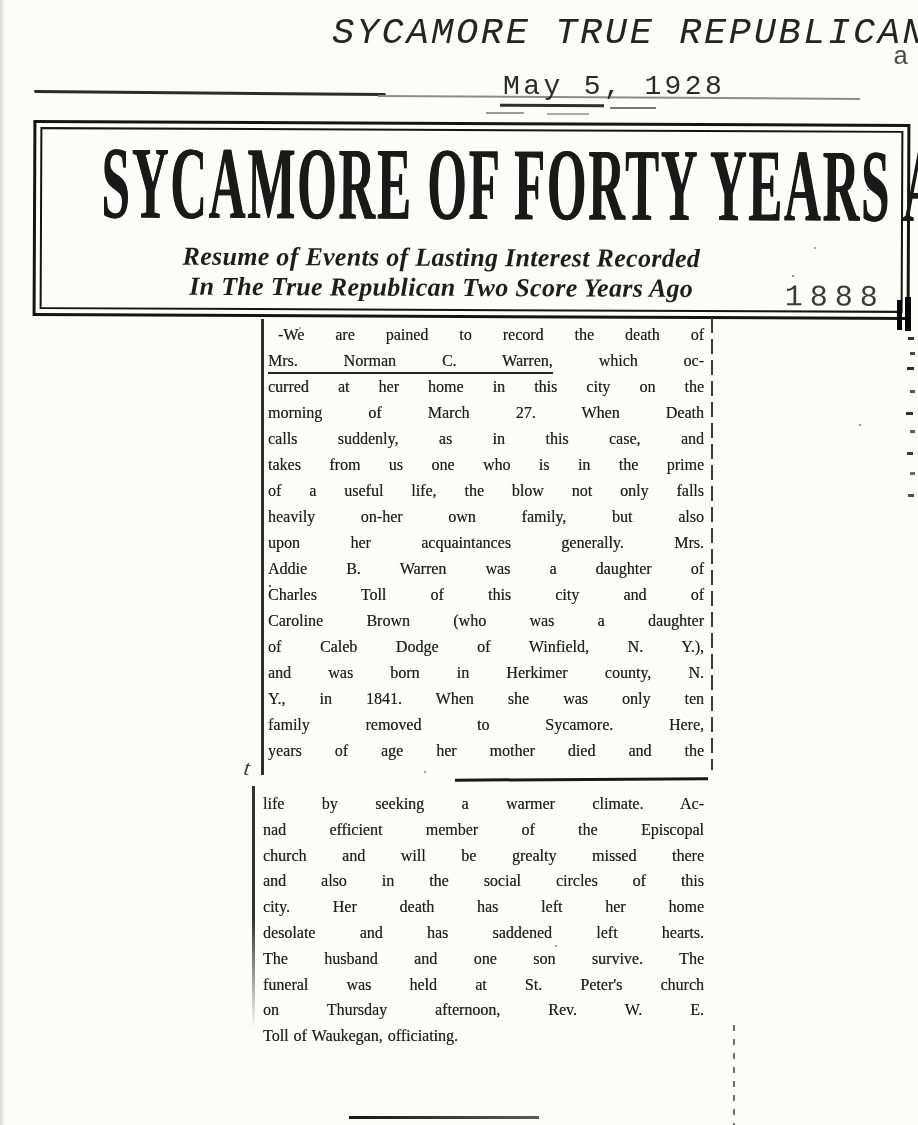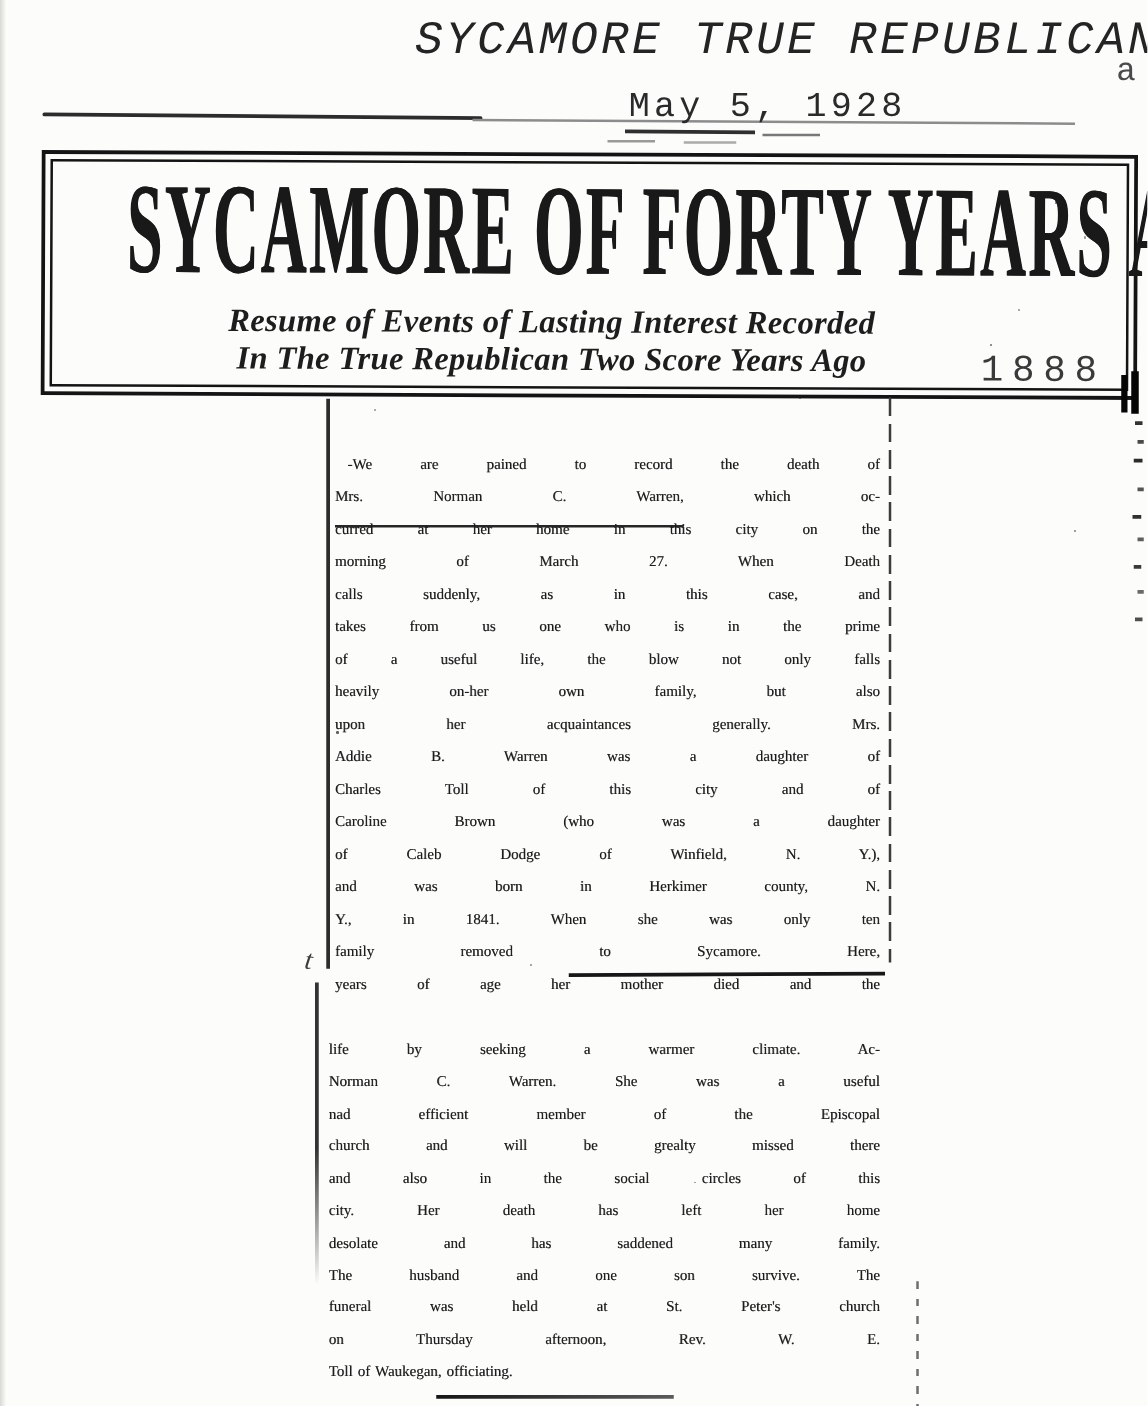--- a/index.html
+++ b/index.html
@@ -74,28 +74,28 @@
   .rule-b1-left{position:absolute;left:261px;top:319px;width:3px;height:456px;background:#2d2d2d;}
   .rule-b1-right{position:absolute;left:711px;top:318px;width:2px;height:452px;
     background:repeating-linear-gradient(180deg,#3c3c3c 0 15px,rgba(0,0,0,0) 15px 21px);}
   .rule-b2-left{position:absolute;left:252px;top:786px;width:2.5px;height:242px;
     background:linear-gradient(180deg,#333 55%,rgba(51,51,51,0));}
   .rule-b2-right{position:absolute;left:733px;top:1025px;width:2px;height:100px;
     background:repeating-linear-gradient(180deg,#6e6e6e 0 6px,rgba(0,0,0,0) 6px 14px);}
   .hr-mid{position:absolute;left:455px;top:778px;width:253px;height:3px;background:#171717;transform:rotate(-.3deg);}
   .hr-end{position:absolute;left:349px;top:1116px;width:190px;height:2.5px;background:linear-gradient(90deg,#161616,#5a5a5a);}
   
-  .article{position:absolute;font-size:12px;color:#1c1c1c;
-    text-shadow:.3px 0 0 rgba(25,25,25,.55);word-spacing:1px;margin-top:36px;}
+  .article{position:absolute;font-size:16px;color:#1c1c1c;
+    text-shadow:.3px 0 0 rgba(25,25,25,.55);word-spacing:1px;}
   .block1{left:268px;top:322px;width:436px;line-height:26px;}
   .block2{left:263px;top:791px;width:441px;line-height:25.8px;}
   .line{text-align:justify;text-align-last:justify;white-space:normal;}
   .line.indent{text-indent:10px;}
   .line.last-left{text-align-last:left;}
-  .pen-underline{border-bottom:2.5px solid #262626;padding-bottom:16px;font-family:Liberation Serif, serif;}
+  .pen-underline{border-bottom:2.5px solid #262626;padding-bottom:3px;font-family:Liberation Serif, serif;}
   
   .pen-t{position:absolute;left:244px;top:755px;font-size:22px;font-style:italic;color:#3c3c3c;transform:rotate(8deg);}
   .bar-1{position:absolute;left:897px;top:300px;width:5px;height:30px;background:#050505;}
   .bar-2{position:absolute;left:905px;top:297px;width:6px;height:34px;background:#050505;}
   .tick{position:absolute;background:#333;height:3px;}
   .t1{left:908px;top:337px;width:6px;}
   .t2{left:910px;top:352px;width:5px;background:#4a4a4a;}
   .t3{left:907px;top:367px;width:7px;background:#2b2b2b;}
   .t4{left:910px;top:390px;width:5px;background:#555;}
   .t5{left:906px;top:412px;width:7px;background:#303030;}
@@ -157,26 +157,25 @@
 
   <div class="pen-t">t</div>
 
   <div class="hr-mid"></div>
 
   <div class="rule-b2-left"></div>
   <div class="rule-b2-right"></div>
 
   <div class="article block2">
       <div class="line">life by seeking a warmer climate. Ac-</div>
-      <div class="line">Norman C. Warren. She was a useful</div>
       <div class="line">nad efficient member of the Episcopal</div>
       <div class="line">church and will be grealty missed there</div>
       <div class="line">and also in the social circles of this</div>
       <div class="line">city. Her death has left her home</div>
-      <div class="line">desolate and has saddened many family.</div>
+      <div class="line">desolate and has saddened left hearts.</div>
       <div class="line">The husband and one son survive. The</div>
       <div class="line">funeral was held at St. Peter's church</div>
       <div class="line">on Thursday afternoon, Rev. W. E.</div>
       <div class="line last-left">Toll of Waukegan, officiating.</div>
     </div>
 
   <div class="hr-end"></div>
 
   <div class="bar-1"></div>
   <div class="bar-2"></div>

